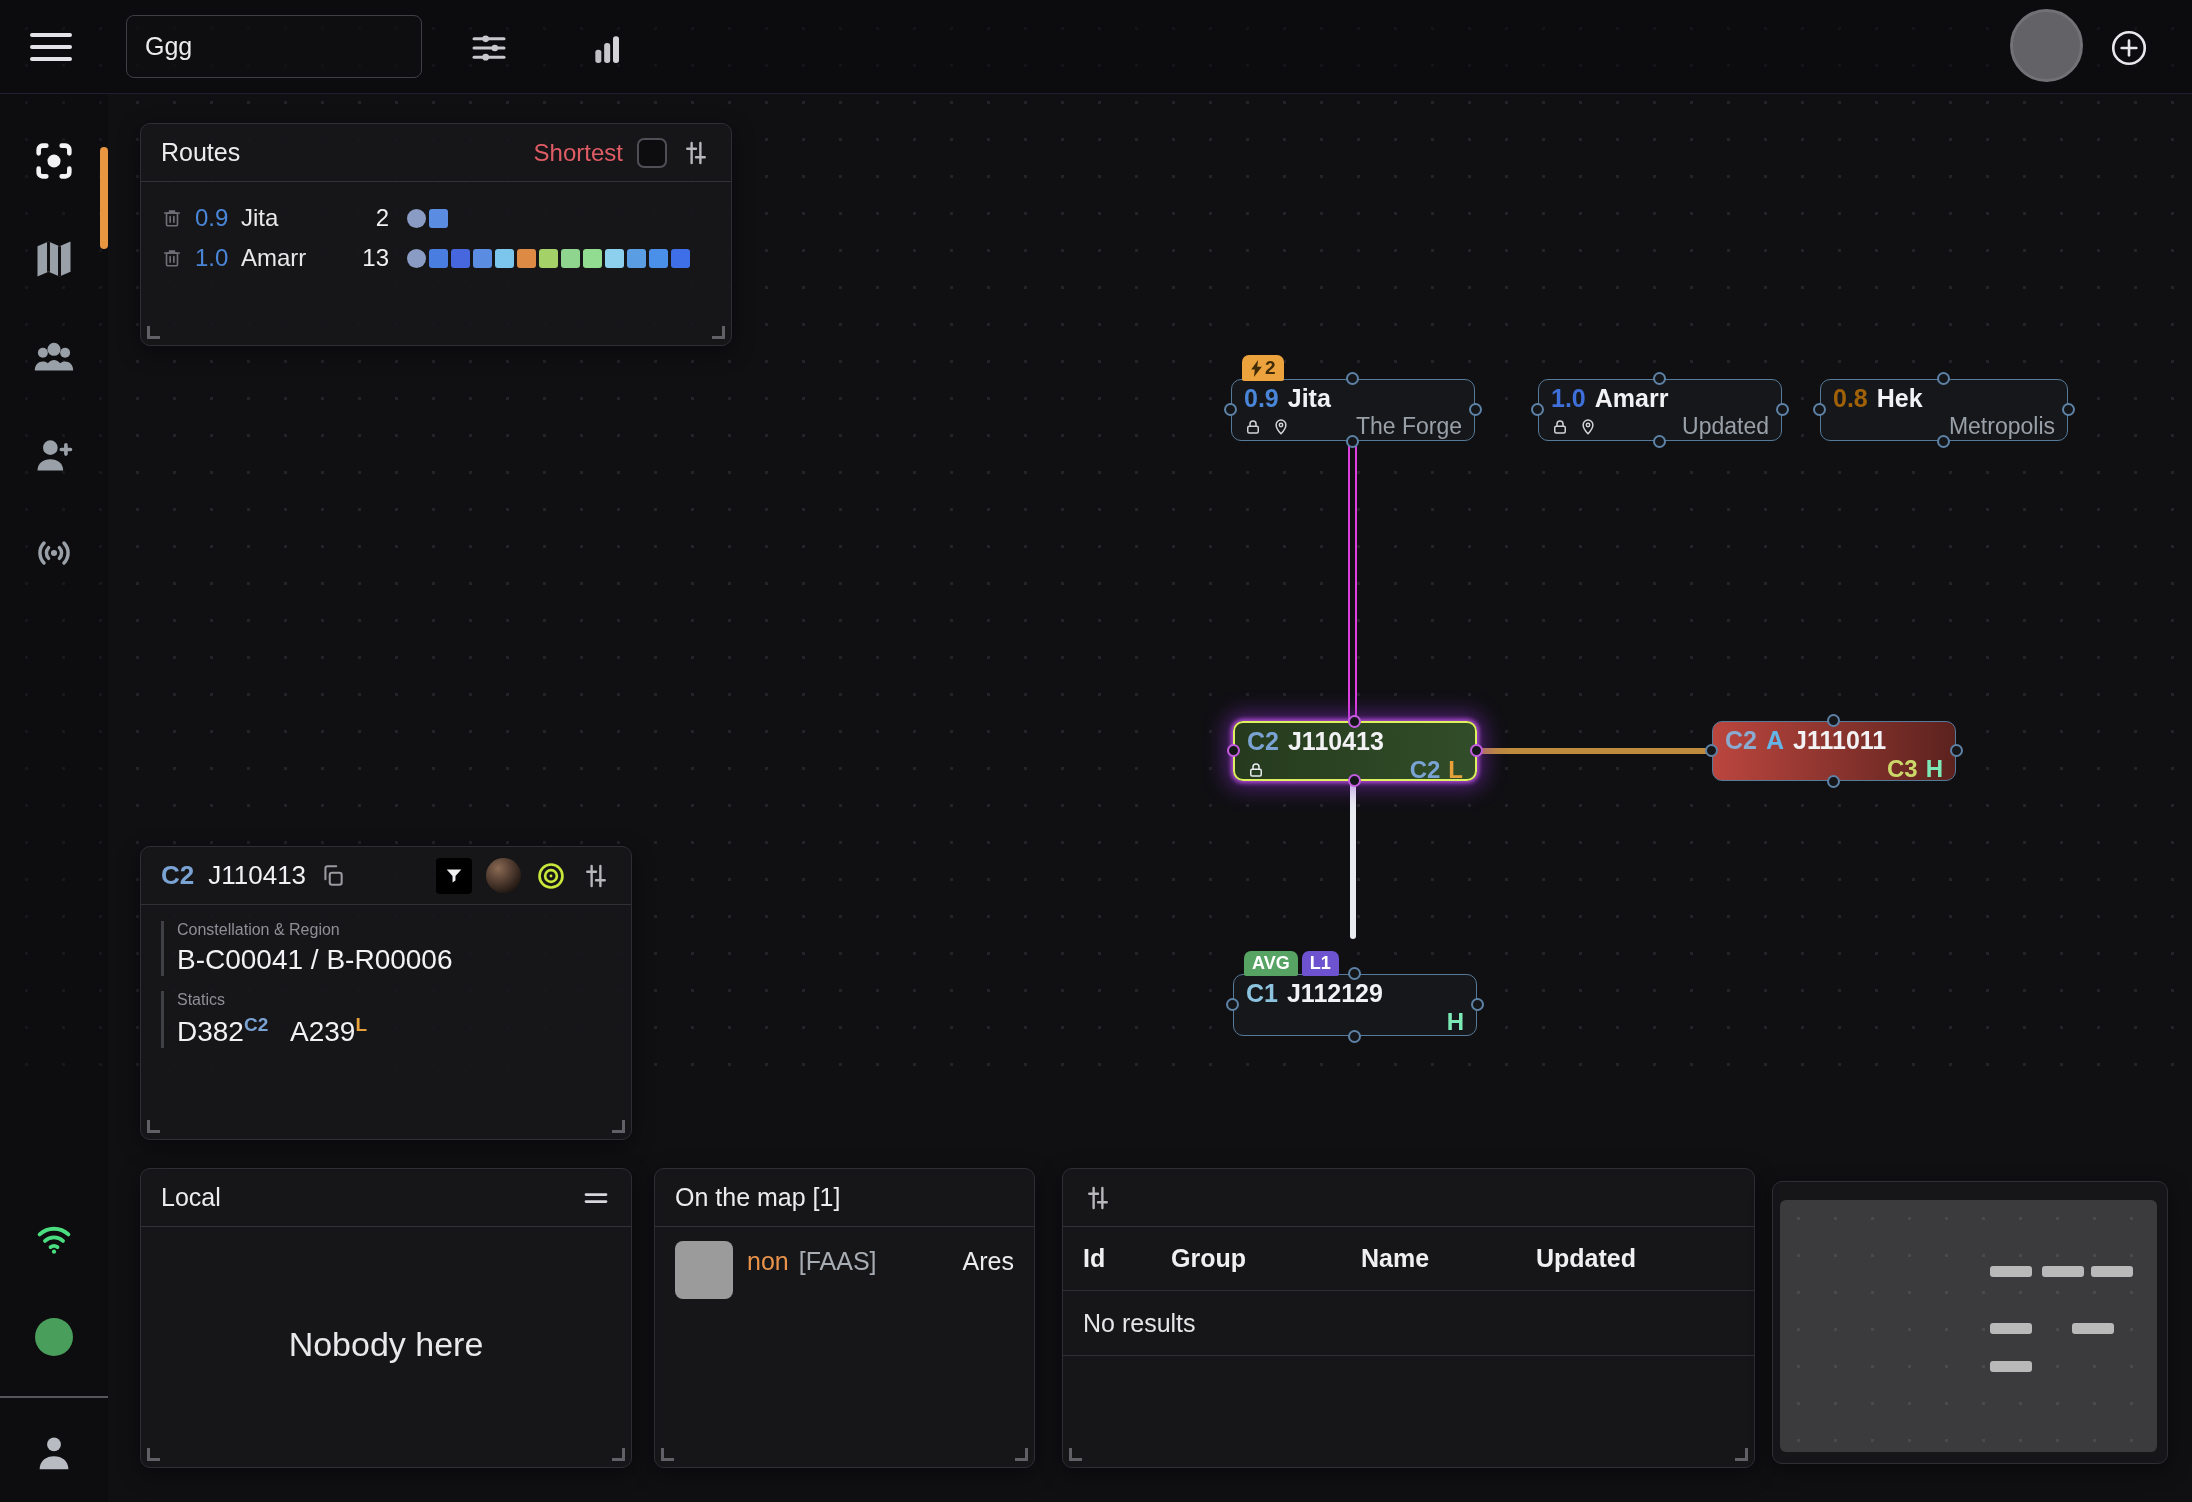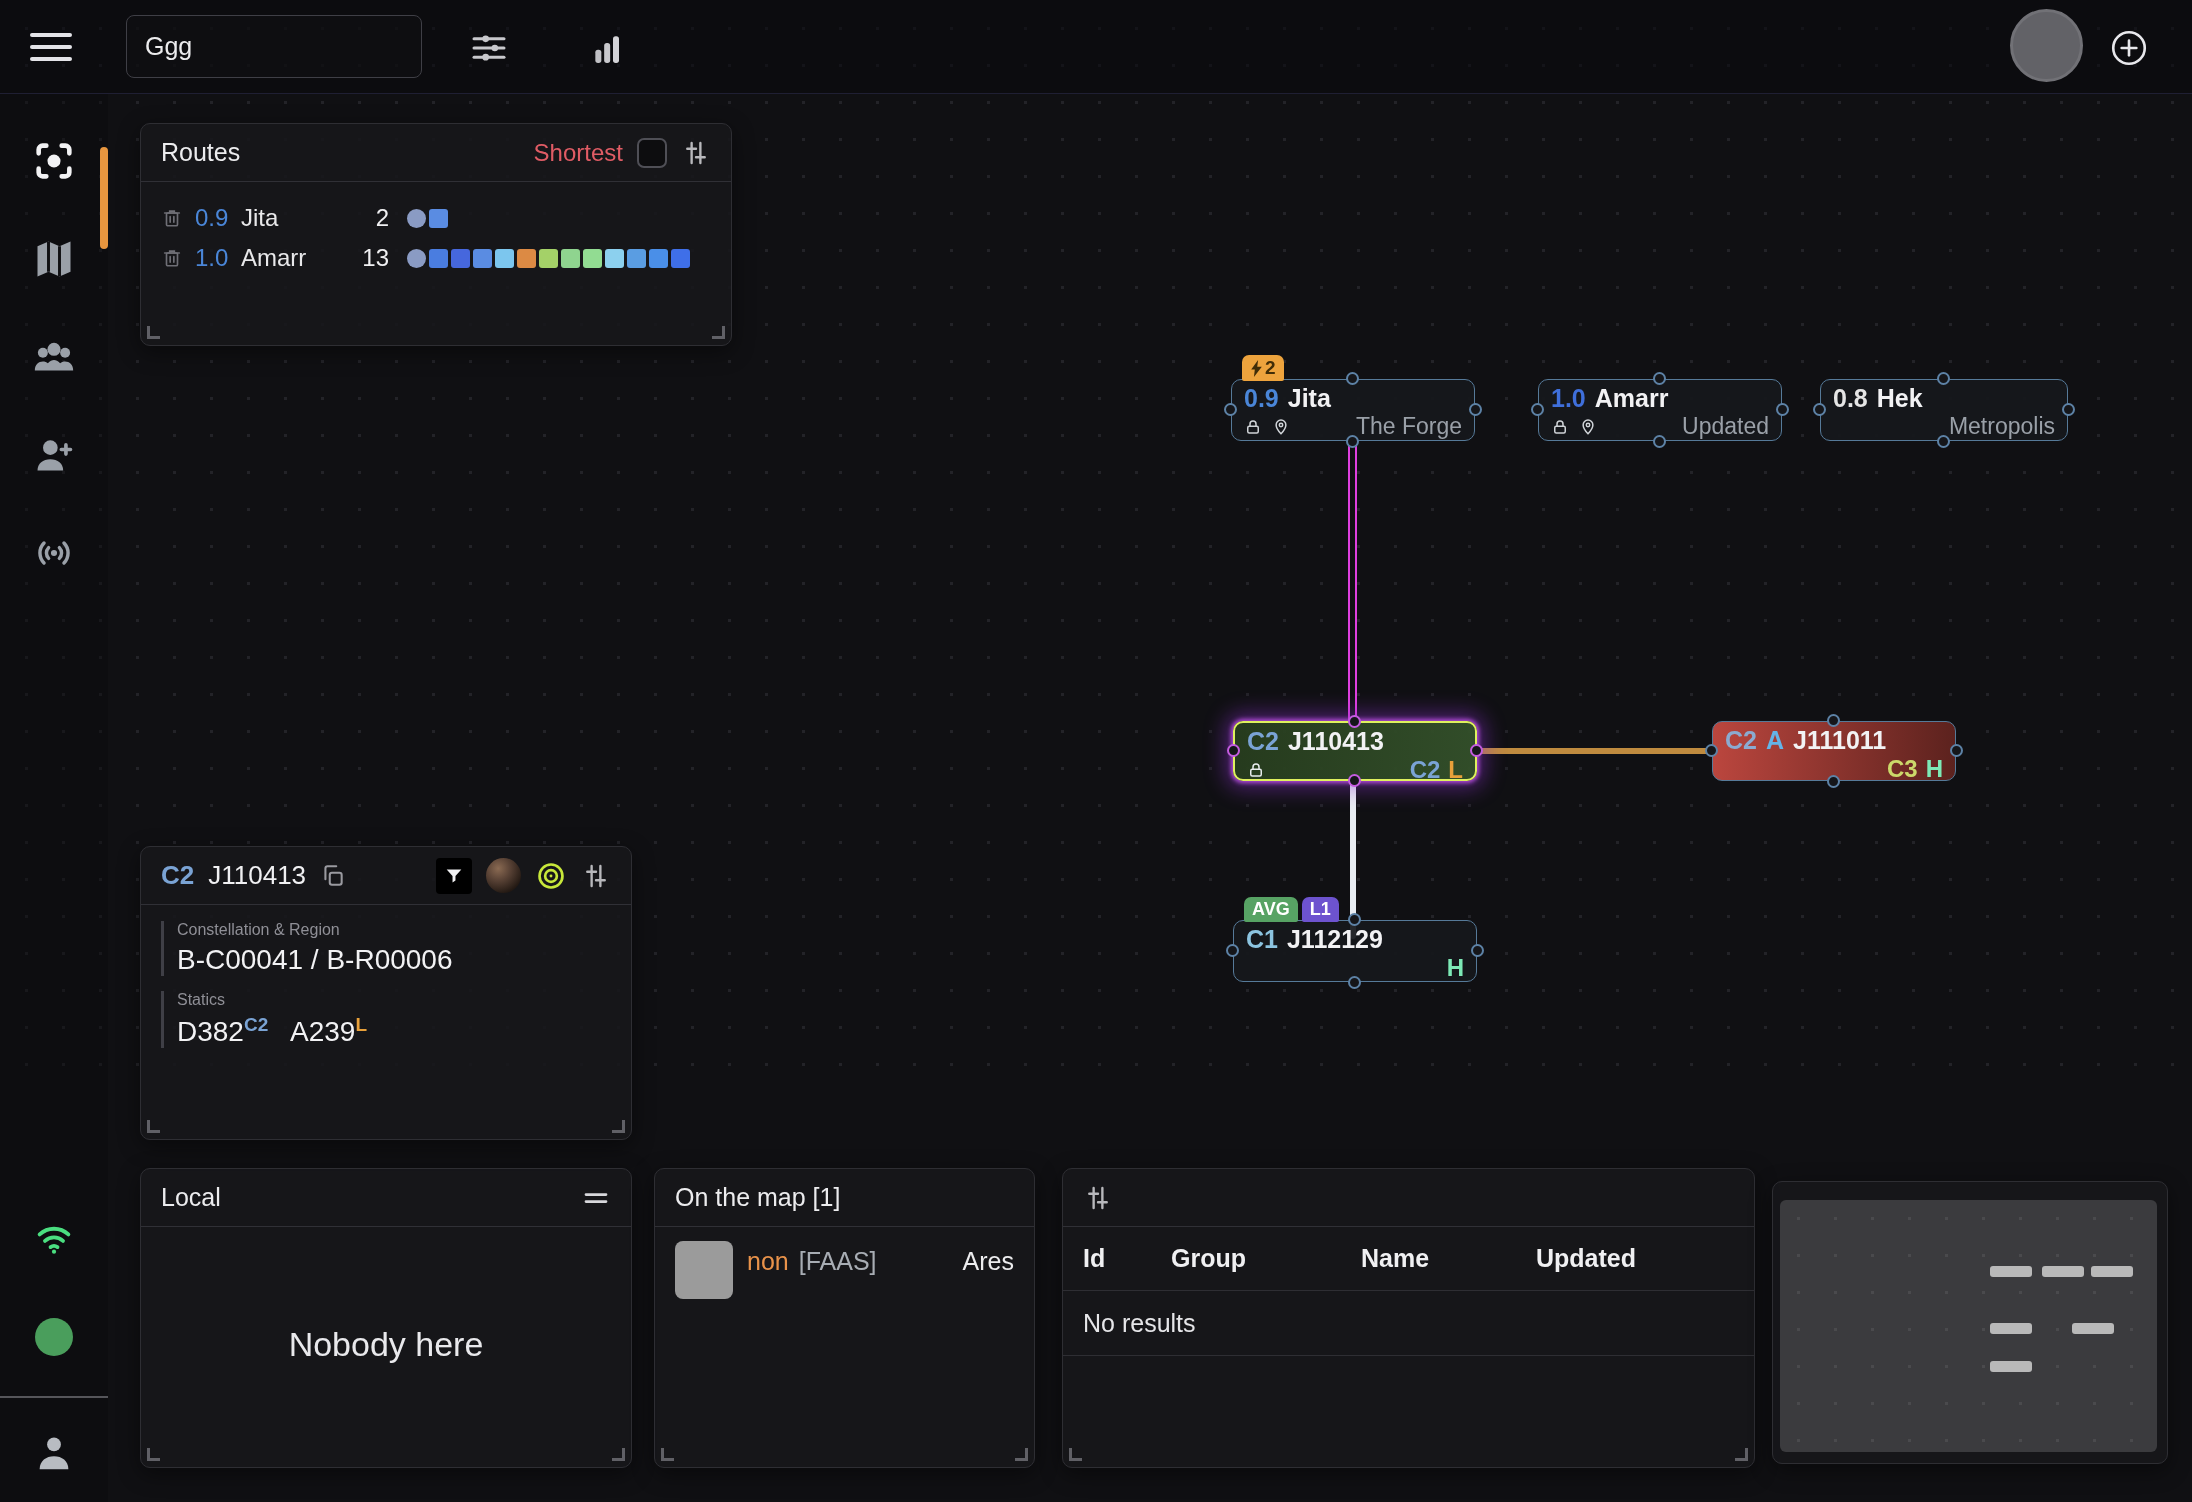--- a/index.html
+++ b/index.html
@@ -41,21 +41,21 @@
 
   
   .node { position:absolute; width:244px; height:62px; border-radius:10px;
           border:1.5px solid #567a99; background:rgba(21,24,28,0.93);
           padding:4px 12px 6px 12px; display:flex; flex-direction:column;
           justify-content:space-between; z-index:5; cursor:pointer; }
   .node-title { display:flex; align-items:baseline; gap:9px; font-size:25px; font-weight:bold;
                 color:#f2f2f4; white-space:nowrap; }
   .node-sub { display:flex; align-items:center; font-size:23px; color:#9aa0a8; }
   .node-sub .grow { flex:1; }
-  .sec-09 { color:#4a86d8; } .sec-10 { color:#3f6fdb; } .sec-08 { color:#e5e5e5; }
+  .sec-09 { color:#4a86d8; } .sec-10 { color:#3f6fdb; } .sec-08 { color:#a16207; }
   .cls-blue { color:#7aa3d4; } .cls-lblue { color:#8cc4e0; } .cls-red-blue { color:#8baad0; }
   .tag-a { color:#64b4e8; }
   .fx-l { color:#e8a03a; font-weight:bold; } .fx-h { color:#7de9b6; font-weight:bold; }
   .fx-c3 { color:#ccd96a; font-weight:bold; } .fx-c2 { color:#7aa3d4; font-weight:bold; }
   .node-right { display:flex; gap:8px; font-size:24px; }
   .node-sel { border:2px solid #dff05e;
               background:linear-gradient(90deg, rgba(39,61,30,0.95), rgba(51,80,42,0.95));
               box-shadow:0 0 4px 2px rgba(196,84,238,0.85), 0 0 20px 9px rgba(138,48,205,0.45); }
   .node-red { background:linear-gradient(90deg, #bb463e, #5c221e); }
   .handle { position:absolute; width:13px; height:13px; border-radius:50%;
@@ -396,21 +396,21 @@
         <span class="fx-c3">C3</span>
         <span class="fx-h">H</span>
       </span>
     </div>
     <div class="handle h-t"></div>
     <div class="handle h-b"></div>
     <div class="handle h-l"></div>
     <div class="handle h-r"></div>
   </div>
 
-  <div class="node" style="left:1233px;top:920px;">
+  <div class="node" style="left:1233px;top:974px;">
     <div class="badge-row">
       <span class="mini-badge bg-avg">AVG</span>
       <span class="mini-badge bg-l1">L1</span>
     </div>
     <div class="node-title">
       <span class="cls-lblue">C1</span>
       <span>J112129</span>
     </div>
     <div class="node-sub">
       <span class="grow"></span>

